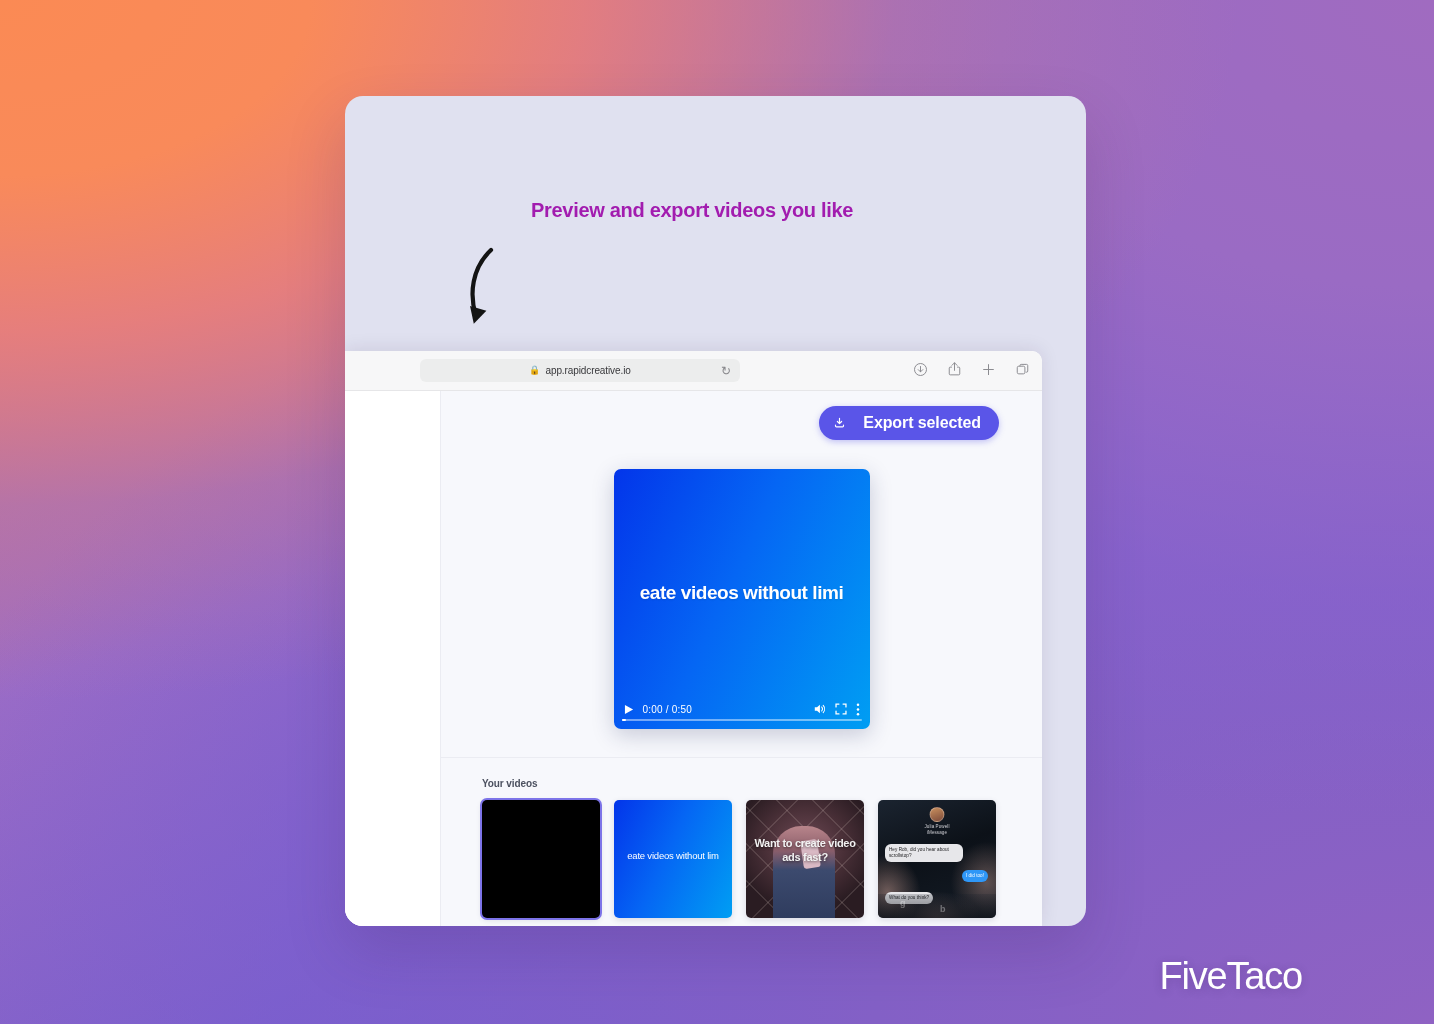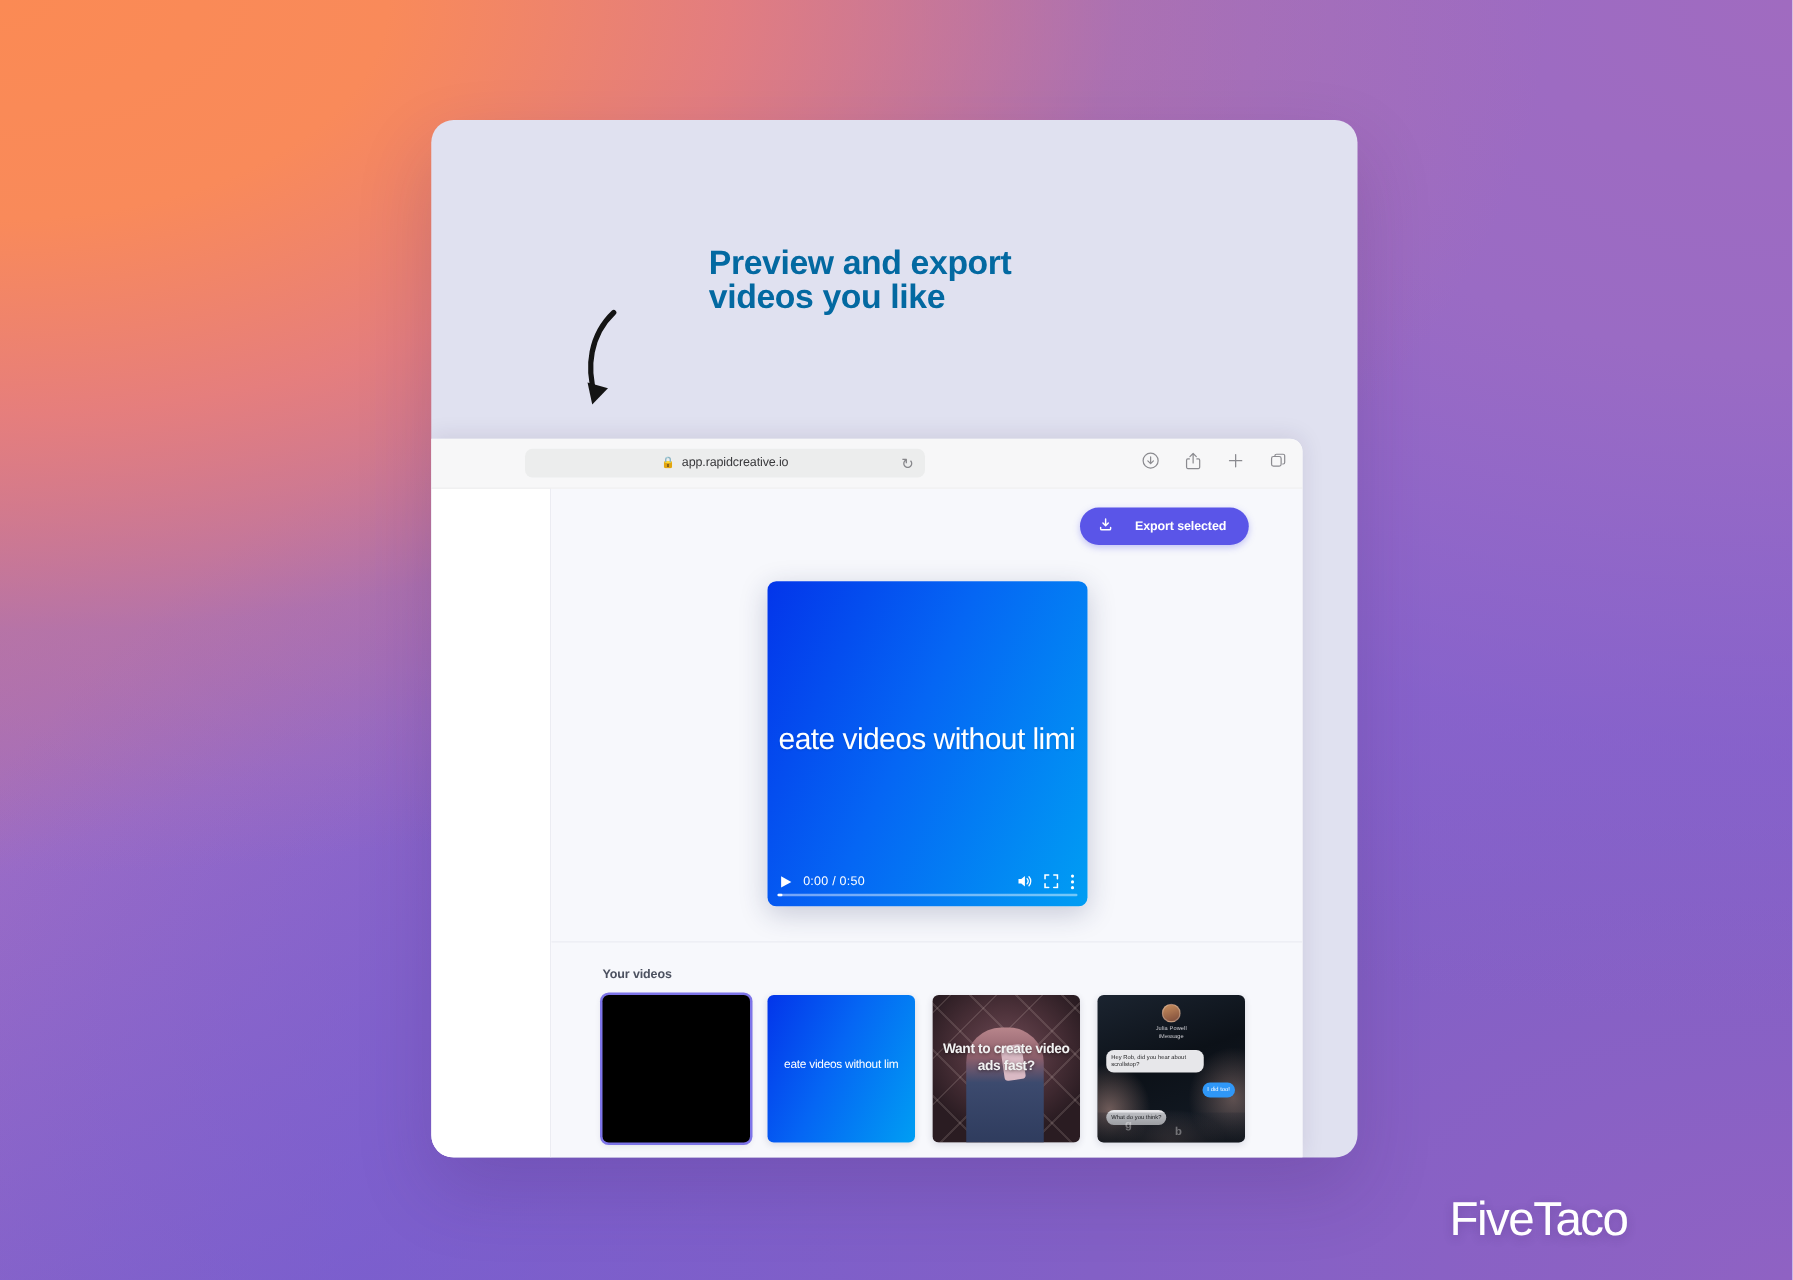--- a/index.html
+++ b/index.html
@@ -35,26 +35,25 @@
     border-radius: 18px;
     overflow: hidden;
     box-shadow: 0 26px 60px rgba(60,30,90,0.18);
   }
 
   #headline {
     position: absolute;
     left: 186px;
     top: 101px;
     width: 330px;
-    color: #0369a1;
-    font-size: 27px;
+    color: #a21caf;
+    font-size: 20px;
     line-height: 27px;
     font-weight: bold;
     letter-spacing: -0.3px;
-    margin-left: 36px;
   }
 
   #arrow-wrap {
     position: absolute;
     left: 118px;
     top: 150px;
     width: 60px;
     height: 90px;
   }
 
@@ -137,21 +136,21 @@
   }
   #export-btn {
     display: inline-flex;
     align-items: center;
     gap: 18px;
     background: #5a55e8;
     color: #fff;
     border: none;
     border-radius: 999px;
     padding: 8px 18px 8px 15px;
-    font-size: 10px;
+    font-size: 16px;
     font-weight: bold;
     letter-spacing: -0.1px;
     font-family: "Liberation Sans", sans-serif;
     box-shadow: 0 2px 6px rgba(90,85,232,0.35);
     cursor: pointer;
   }
 
   
   #player-area {
     display: flex;
@@ -167,22 +166,22 @@
     background: linear-gradient(115deg, #0335ea 0%, #0566f4 45%, #009ef3 100%);
     box-shadow: 0 6px 22px rgba(30,40,90,0.22);
   }
   #player-caption {
     position: absolute;
     top: 113px;
     left: 50%;
     transform: translateX(-50%);
     white-space: nowrap;
     color: #fff;
-    font-size: 24px;
-    font-weight: normal;
+    font-size: 19px;
+    font-weight: bold;
     letter-spacing: -0.45px;
     text-shadow: 0 1px 2px rgba(0,0,0,0.10);
   }
   #player-controls {
     position: absolute;
     left: 0; right: 0; bottom: 0;
     height: 40px;
     display: flex;
     align-items: center;
     padding: 0 10px;

